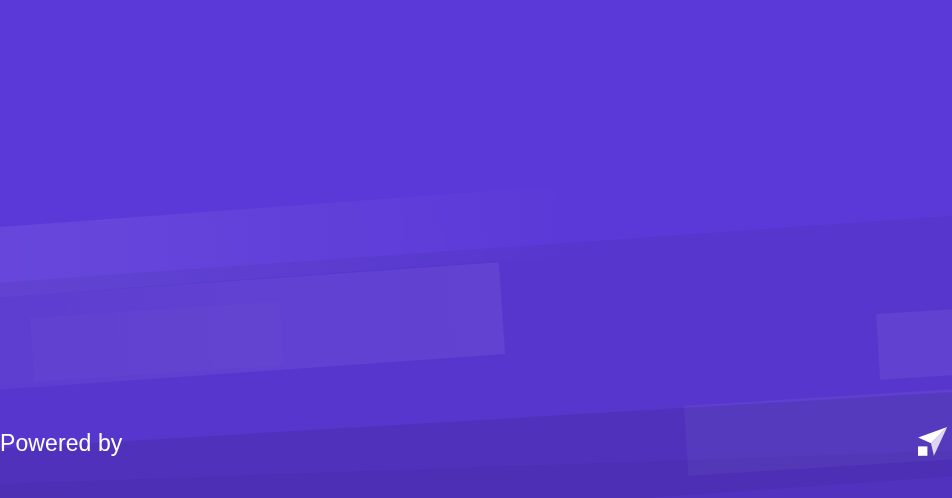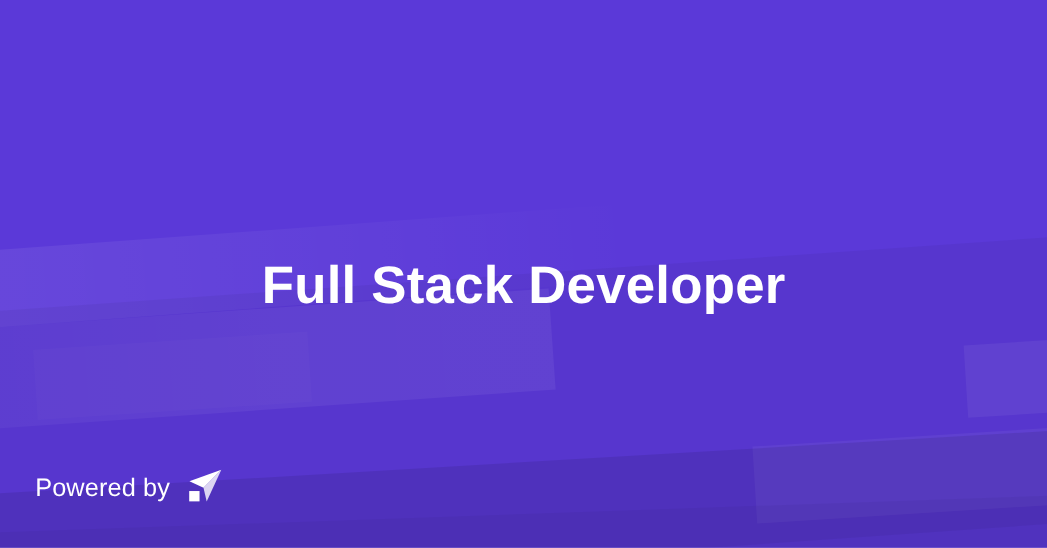--- a/index.html
+++ b/index.html
@@ -147,23 +147,22 @@
     white-space: nowrap;
   }
 
   .powered-bar {
     position: absolute;
     left: 0;
     right: 0;
     top: 424px;
     display: flex;
     align-items: center;
-    justify-content: flex-start;
+    justify-content: space-between;
     gap: 14px;
-    padding-left: 32px;
   }
 
   .powered-label {
     color: #ffffff;
     font-size: 23px;
     font-weight: normal;
     letter-spacing: 0.1px;
     line-height: 30px;
   }
 
@@ -199,21 +198,20 @@
     <div class="shape-rect-midleft"></div>
     <div class="shape-light-band-left"></div>
     <div class="shape-rect-right-top"></div>
     <div class="shape-rect-right-bottom"></div>
     <div class="shape-bottom-dark"></div>
     <div class="shape-bottom-dark2"></div>
   </div>
 
   <div class="content">
 
-    <h1 class="job-title">Full Stack Developer</h1>
 
     <div class="powered-bar">
       <span class="powered-label">Powered by</span>
 
       <a class="gohire-lockup" href="#">
         <span class="gohire-mark">
           <svg class="gohire-mark" viewBox="0 0 38 38" xmlns="http://www.w3.org/2000/svg" aria-hidden="true">
             <path d="M33.2 3.0 L4.2 13.4 L17.0 19.3 Z" fill="#ffffff"></path>
             <path d="M33.2 3.0 L17.0 19.3 L19.9 31.8 Z" fill="#ffffff" opacity="0.8"></path>
             <rect x="4.0" y="22.4" width="9.4" height="9.4" fill="#ffffff"></rect>

